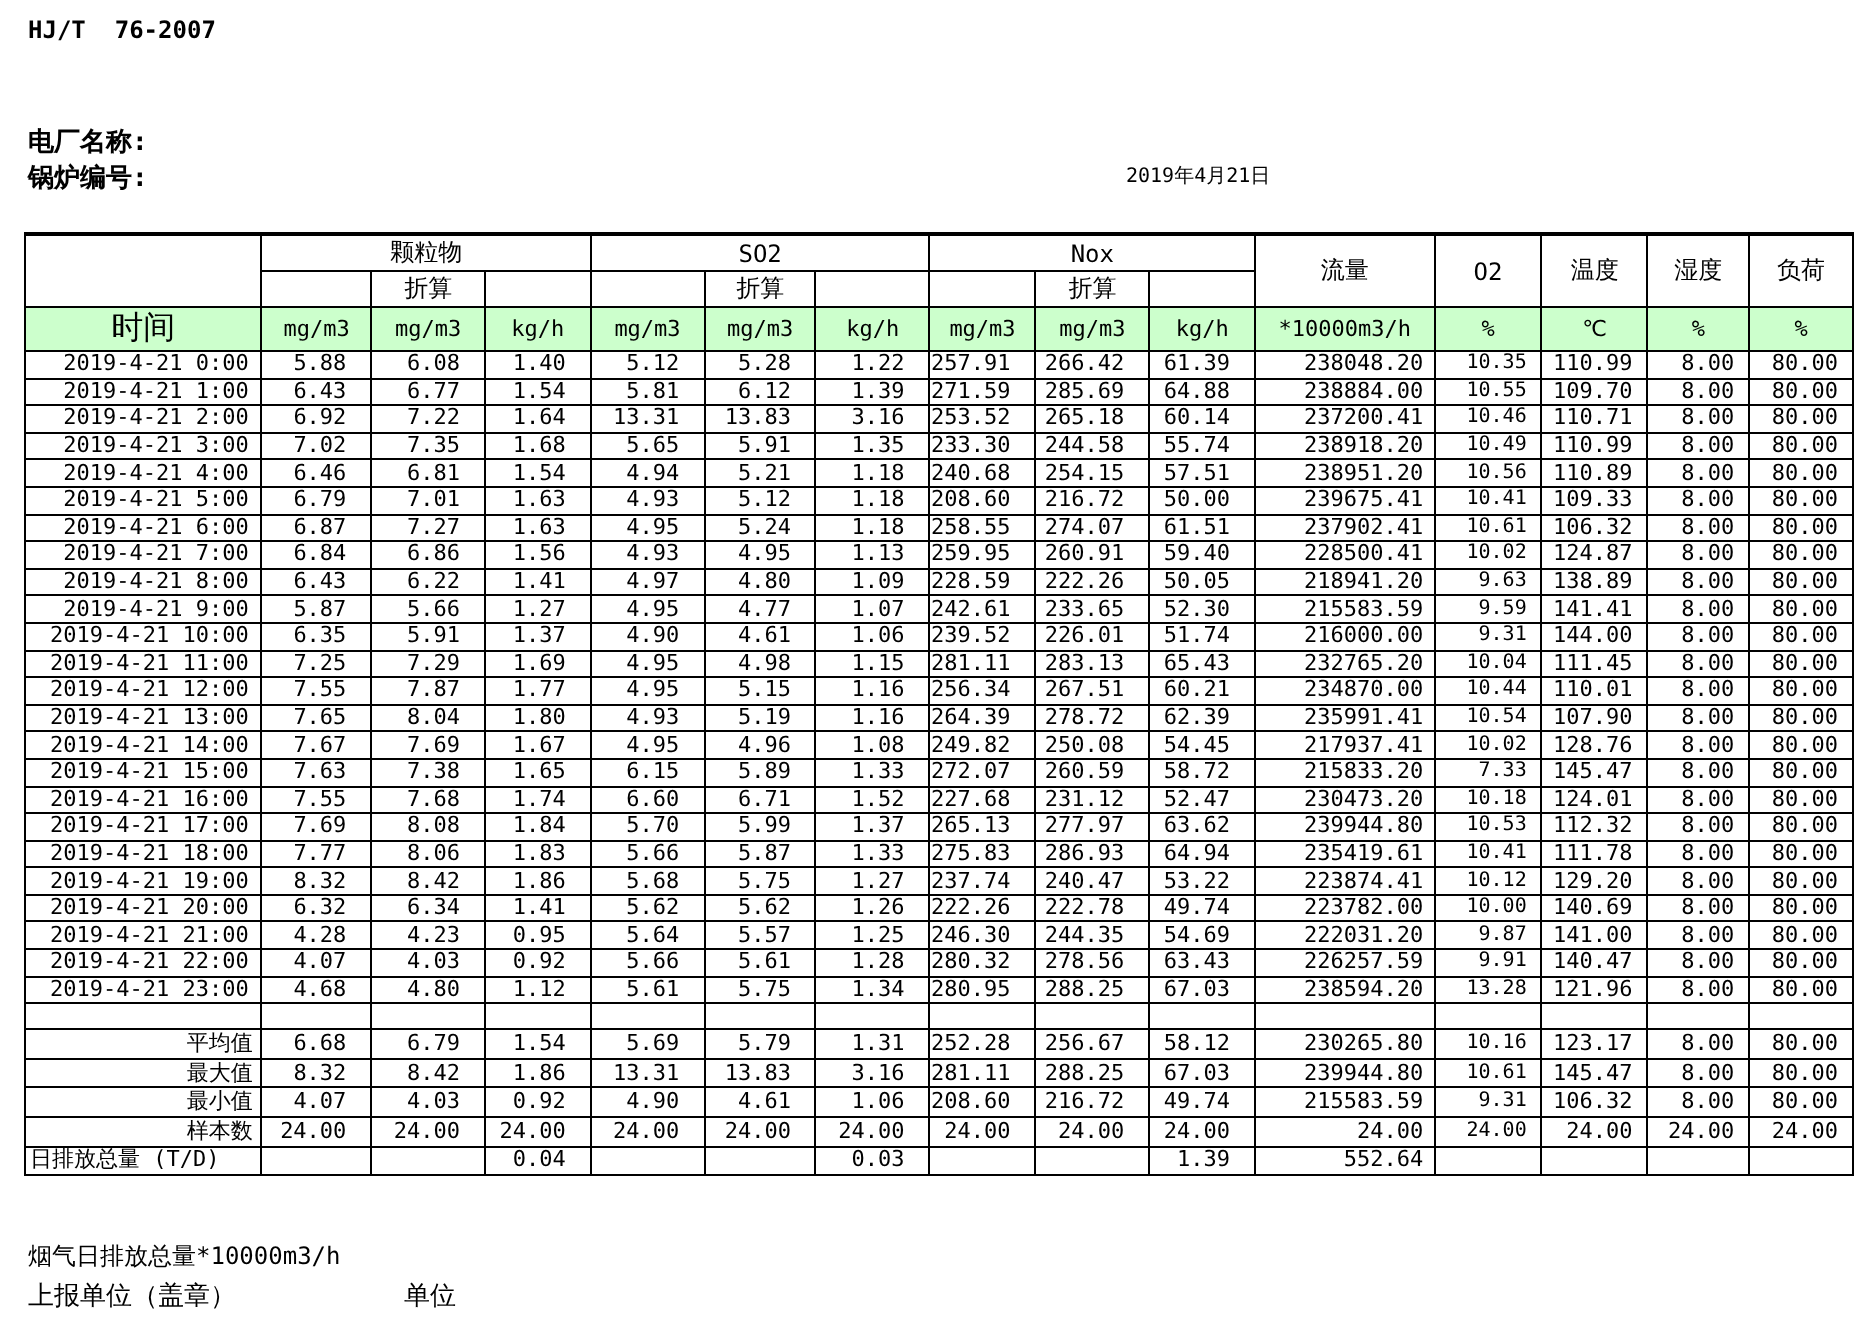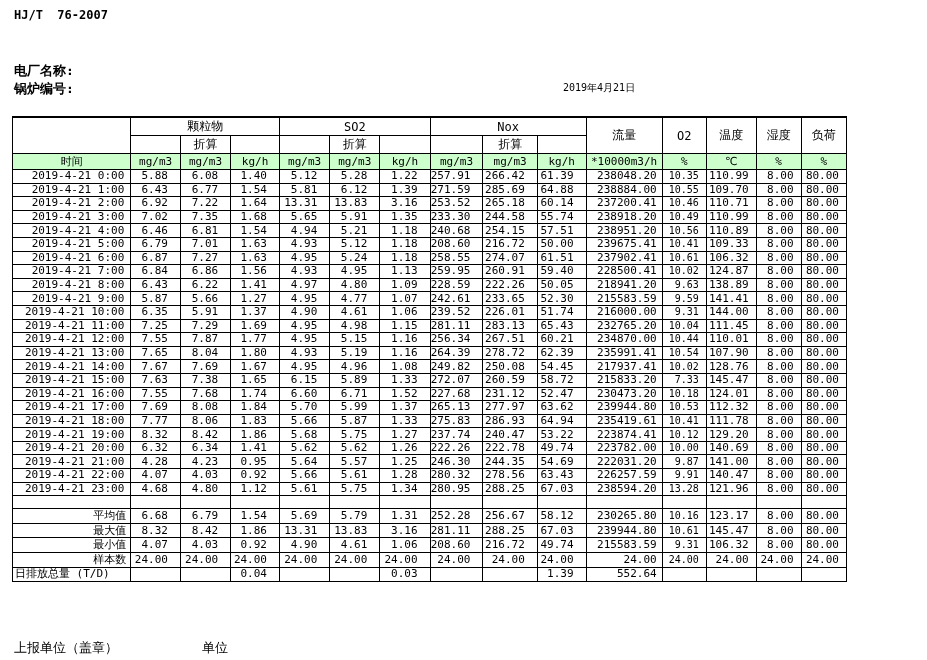--- a/index.html
+++ b/index.html
@@ -2,21 +2,21 @@
 <html><head>
 <meta charset="utf-8">
 <style>
   * { box-sizing: border-box; }
   html, body { margin: 0; padding: 0; background: #fff; }
   body {
     width: 927px; height: 660px;
     font-family: "DejaVu Sans Mono", "DejaVu Sans", "Liberation Sans", sans-serif;
     color: #000;
   }
-  .page { position: relative; width: 847px; height: 660px; overflow: hidden; background: #fff; }
+  .page { position: relative; width: 927px; height: 660px; overflow: hidden; background: #fff; }
 
   .std-code   { position: absolute; left: 14px;  top: 8px;  font-size: 12px; font-weight: bold; white-space: pre; }
   .doc-title  { position: absolute; left: 205px; top: 20px; font-size: 16px; font-weight: bold; white-space: nowrap; }
   .plant-name { position: absolute; left: 14px;  top: 62px; font-size: 13px; font-weight: bold; }
   .boiler-no  { position: absolute; left: 14px;  top: 80px; font-size: 13px; font-weight: bold; }
   .report-date{ position: absolute; left: 563px; top: 81px; font-size: 10px; }
 
   table.report {
     position: absolute; left: 12px; top: 116px;
     border-collapse: collapse; table-layout: fixed;
@@ -30,21 +30,21 @@
   
   col.c0  { width: 103px; }
   col.c1  { width: 55px; }  col.c2  { width: 57px; }  col.c3  { width: 53px; }
   col.c4  { width: 57px; }  col.c5  { width: 56px; }  col.c6  { width: 57px; }
   col.c7  { width: 53px; }  col.c8  { width: 57px; }  col.c9  { width: 53px; }
   col.c10 { width: 90px; }
   col.c11 { width: 54px; }  col.c12 { width: 53px; }  col.c13 { width: 51px; } col.c14 { width: 52px; }
 
   thead th { text-align: center; font-size: 12px; height: 15px; }
   thead tr.units-row th { background: #ccffcc; font-size: 11px; height: 16px; }
-  thead tr.units-row th.time-head { font-size: 11px; }
+  thead tr.units-row th.time-head { font-size: 16px; }
 
   tbody td { font-size: 11px; height: 13.6px; text-align: right; line-height: 12px; }
   tbody.summary td { height: 14.6px; }
 
   
   tbody td:nth-child(1)  { padding-right: 6px; padding-left: 12px; }
   tbody td:nth-child(n+2):nth-child(-n+10) { padding-right: 12px; }
   tbody td:nth-child(11) { padding-right: 5px; }
   tbody td:nth-child(n+12) { padding-right: 7px; }
   tbody td:nth-child(12) { font-size: 10px; }
@@ -638,16 +638,17 @@
           <td>1.39</td>
           <td>552.64</td>
           <td></td>
           <td></td>
           <td></td>
           <td></td>
         </tr>
       </tbody>
   </table>
 
+  <div class="foot-note">烟气日排放总量*10000m3/h</div>
   <div class="foot-stamp">上报单位（盖章）</div>
   <div class="foot-unit">单位</div>
 
 </div>
 
 </body></html>

